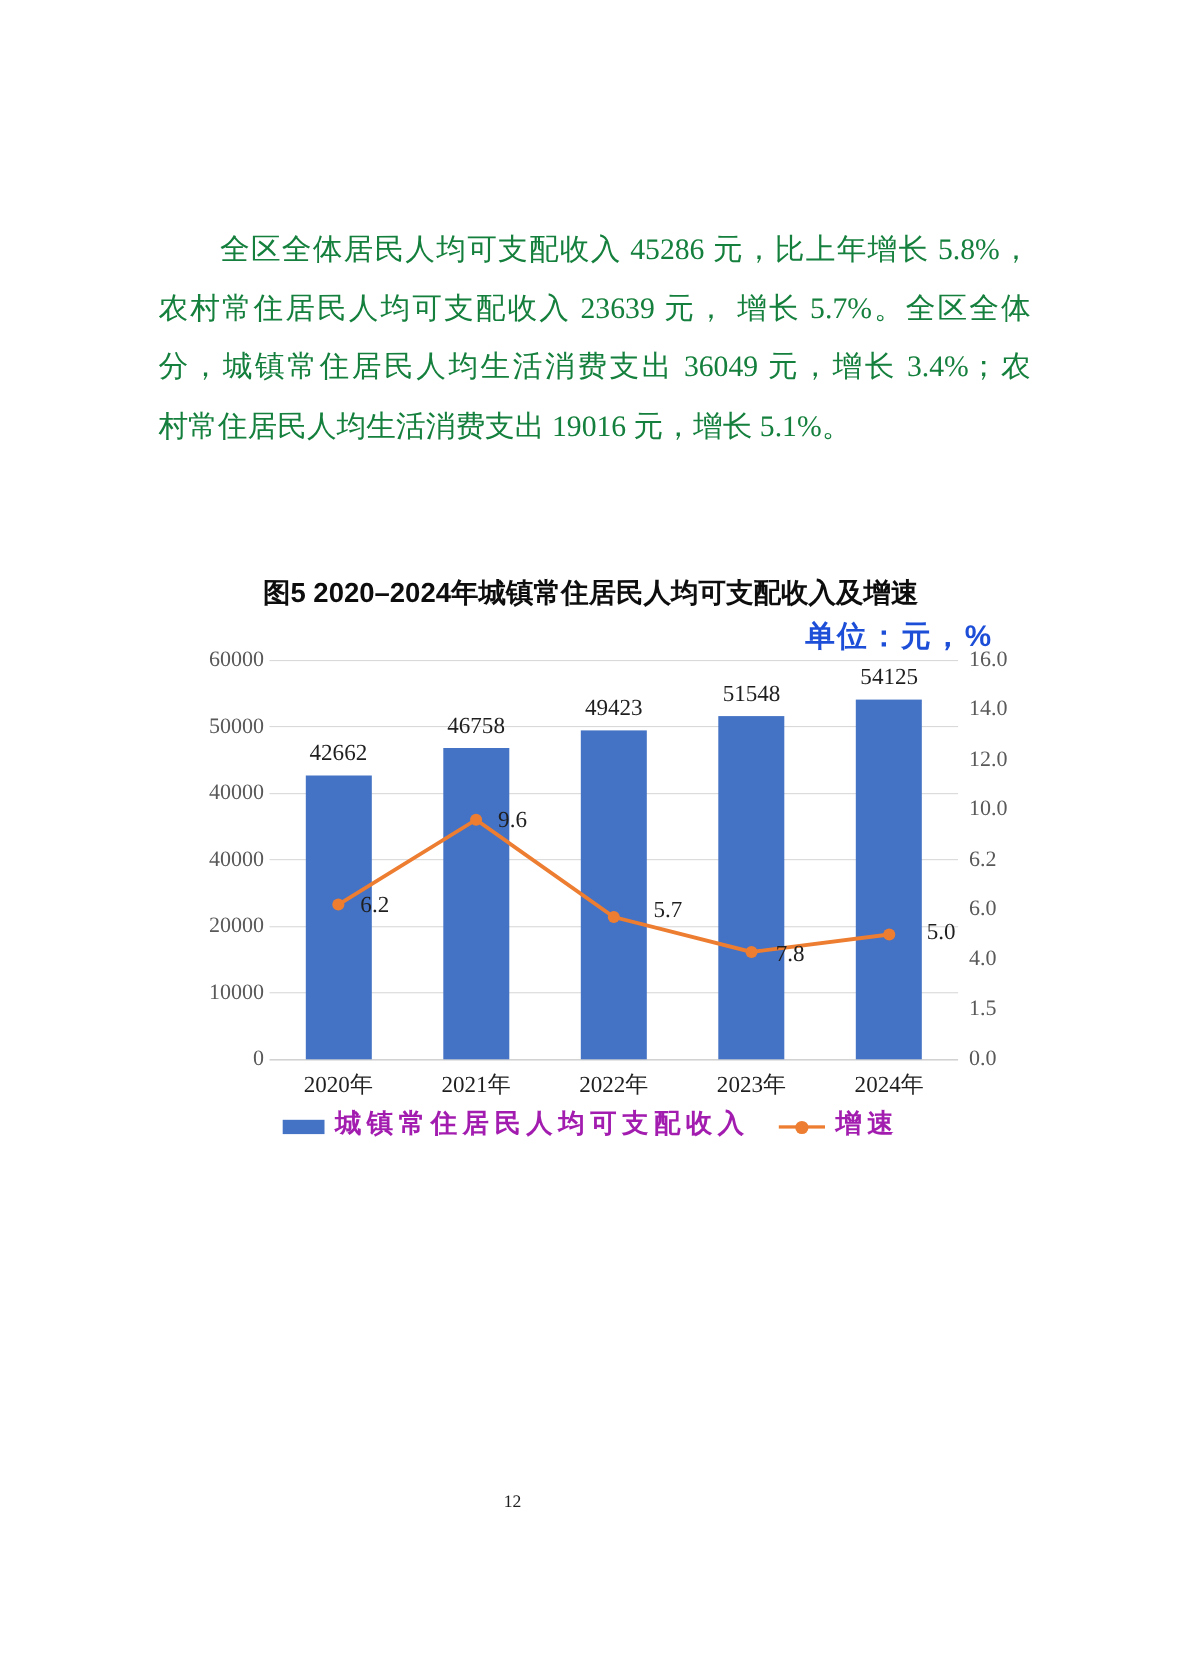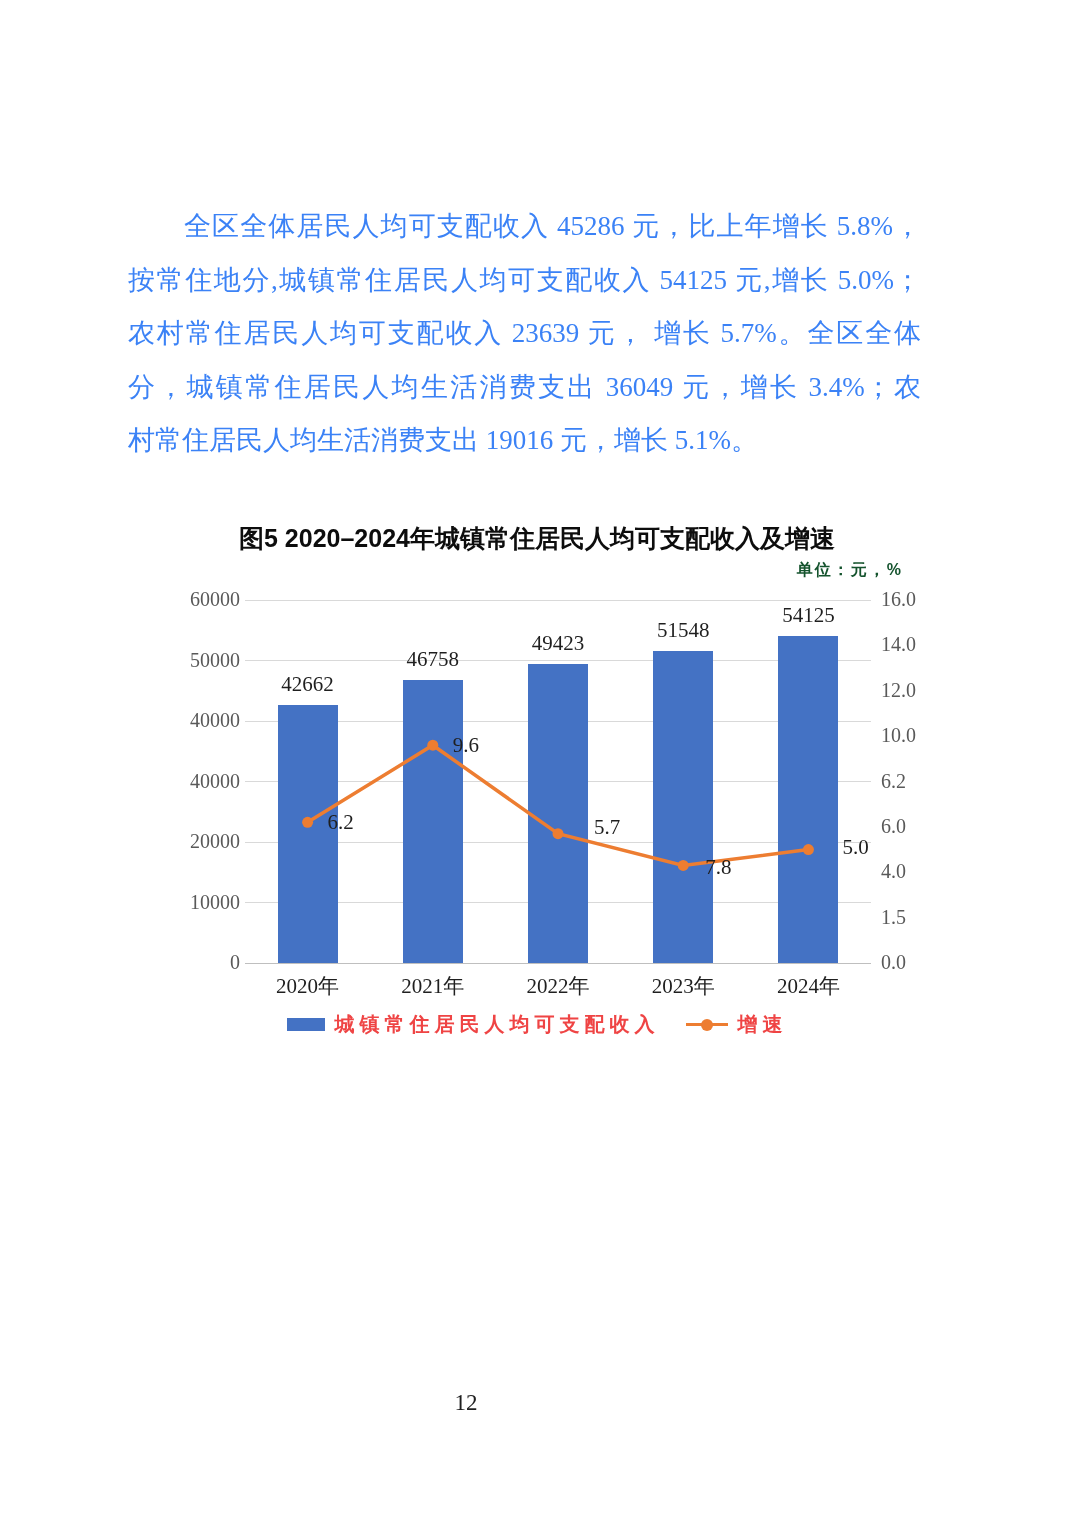--- a/index.html
+++ b/index.html
@@ -1,60 +1,59 @@
 <!DOCTYPE html>
 <html><head>
 <meta charset="utf-8">
 <style>
   html,body{margin:0;padding:0;}
   body{width:1074px;height:1520px;background:#ffffff;position:relative;
        font-family:"Liberation Serif","DejaVu Serif",serif;}
   .page{position:absolute;left:0;top:0;width:1074px;height:1520px;background:#ffffff;overflow:hidden;}
 
   
-  .para{position:absolute;left:128px;top:200px;width:793px;color:#3b82f6;}
+  .para{position:absolute;left:144px;top:200px;width:793px;color:#15803d;}
   .pline{height:53.5px;font-size:27px;line-height:53.5px;text-align:justify;text-align-last:justify;
          overflow:hidden;}
   .pline.indent{text-indent:56px;}
   .pline.last{text-align-last:left;}
 
   
   .chart-title{position:absolute;left:0;top:522px;width:1074px;text-align:center;
                font-family:"Liberation Sans","DejaVu Sans",sans-serif;font-weight:bold;
                font-size:25px;color:#0d0d0d;}
   .units{position:absolute;left:603px;top:560px;width:300px;text-align:right;
          font-family:"Liberation Sans","DejaVu Sans",sans-serif;font-weight:bold;
-         font-size:16px;letter-spacing:2px;color:#14532d;}
+         font-size:27px;letter-spacing:2px;color:#1d4ed8;}
 
   
   #chart-layer{position:absolute;left:0;top:0;width:1074px;height:1172px;}
 
   
   .legend{position:absolute;left:0;top:1010px;width:1074px;display:flex;
           justify-content:center;align-items:center;gap:26px;}
   .legend-item{display:flex;align-items:center;gap:10px;}
-  .legend-label{font-family:Liberation Sans, sans-serif;font-weight:bold;
-                font-size:20px;letter-spacing:5px;color:#ef4444;line-height:28px;}
+  .legend-label{font-family:Liberation Mono, monospace;font-weight:bold;
+                font-size:24px;letter-spacing:5px;color:#a21caf;line-height:28px;}
   .swatch-bar{display:inline-block;width:38px;height:13px;background:#4472C4;}
   .swatch-line{display:inline-block;position:relative;width:42px;height:13px;}
   .swatch-line .rule{position:absolute;left:0;top:5px;width:42px;height:3.5px;background:#ED7D31;}
   .swatch-line .dot{position:absolute;left:15px;top:1px;width:12px;height:12px;border-radius:50%;background:#ED7D31;}
 
   
-  .page-num{position:absolute;left:0;top:1390px;width:932px;text-align:center;
-            font-size:23px;color:#1f1f1f;}
+  .page-num{position:absolute;left:0;top:1357px;width:932px;text-align:center;
+            font-size:16px;color:#1f1f1f;}
 </style>
 </head>
 <body>
 
 <div class="page">
 
   <div class="para">
     <div class="pline indent">全区全体居民人均可支配收入 45286 元，比上年增长 5.8%，</div>
-    <div class="pline">按常住地分,城镇常住居民人均可支配收入 54125 元,增长 5.0%；</div>
     <div class="pline">农村常住居民人均可支配收入 23639 元， 增长 5.7%。全区全体</div>
     <div class="pline">分，城镇常住居民人均生活消费支出 36049 元，增长 3.4%；农</div>
     <div class="pline last">村常住居民人均生活消费支出 19016 元，增长 5.1%。</div>
   </div>
 
   <div class="chart-title">图5 2020–2024年城镇常住居民人均可支配收入及增速</div>
   <div class="units">单位：元，%</div>
 
   <div id="chart-layer">
       <div style="position: absolute; left: 245px; top: 599.5px; width: 626px; height: 1px; background: rgb(217, 217, 217);"></div>

